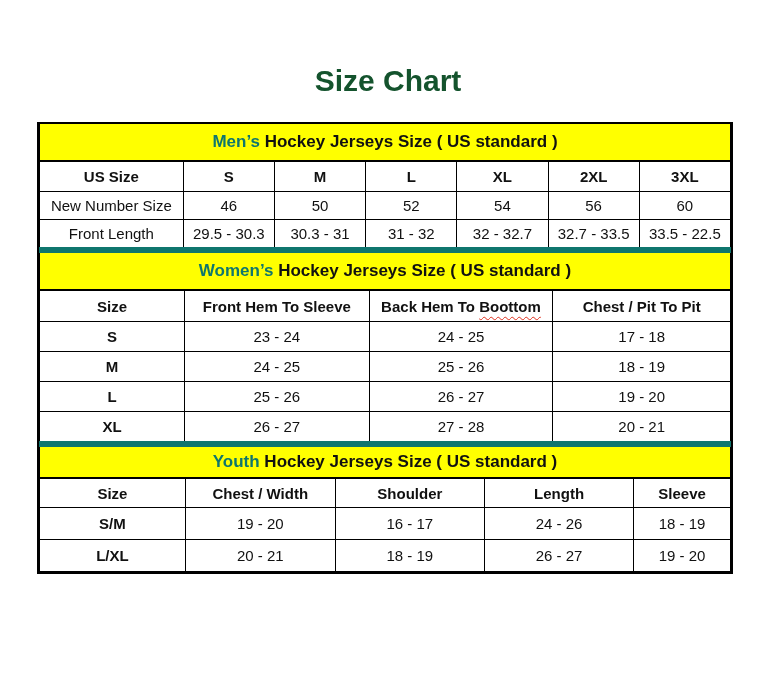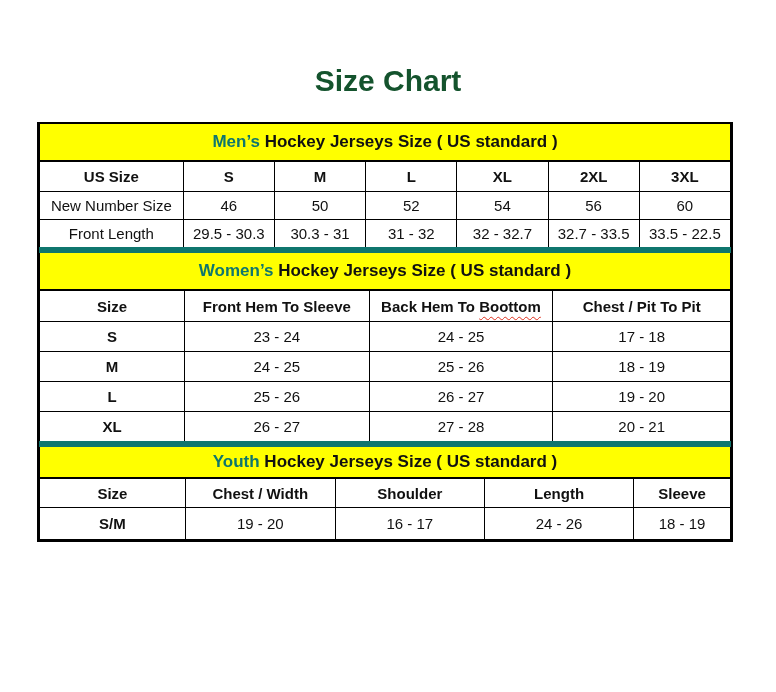--- a/index.html
+++ b/index.html
@@ -161,17 +161,24 @@
         <td>Length</td>
         <td>Sleeve</td>
       </tr>
       <tr class="data">
         <td class="lbl-bold">S/M</td>
         <td>19 - 20</td>
         <td>16 - 17</td>
         <td>24 - 26</td>
         <td>18 - 19</td>
       </tr>
+      <tr class="data">
+        <td class="lbl-bold">L/XL</td>
+        <td>20 - 21</td>
+        <td>18 - 19</td>
+        <td>26 - 27</td>
+        <td>19 - 20</td>
+      </tr>
     </tbody>
       </table>
 
   </div>
 </div>
 
 </body></html>

